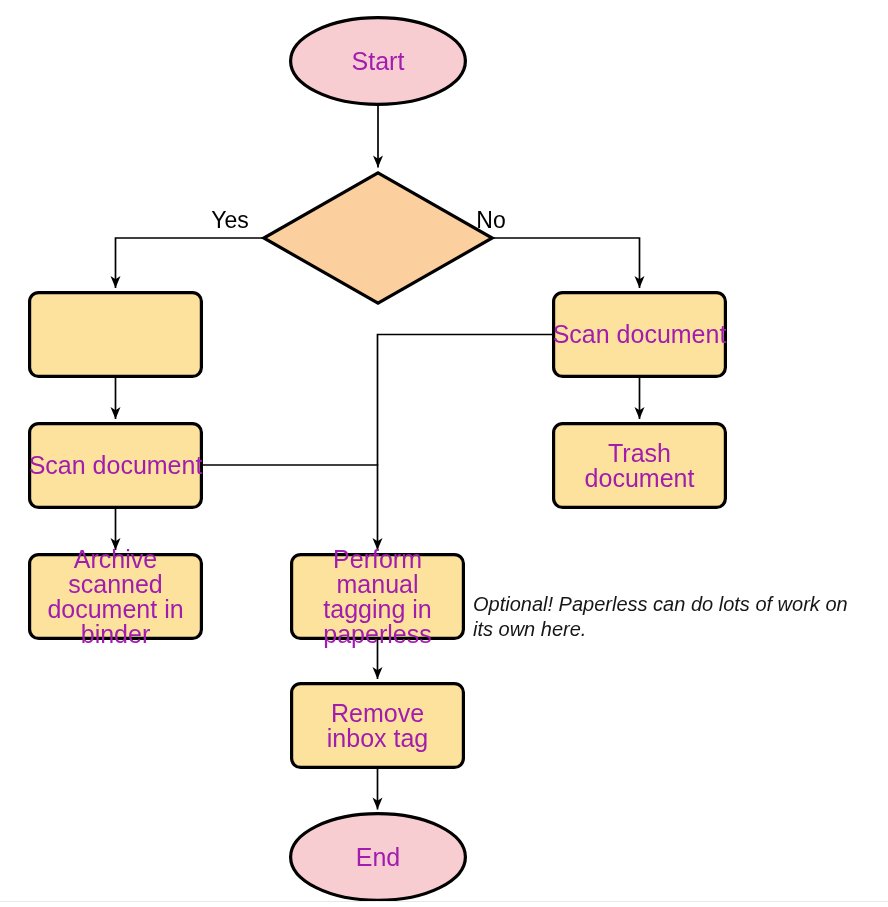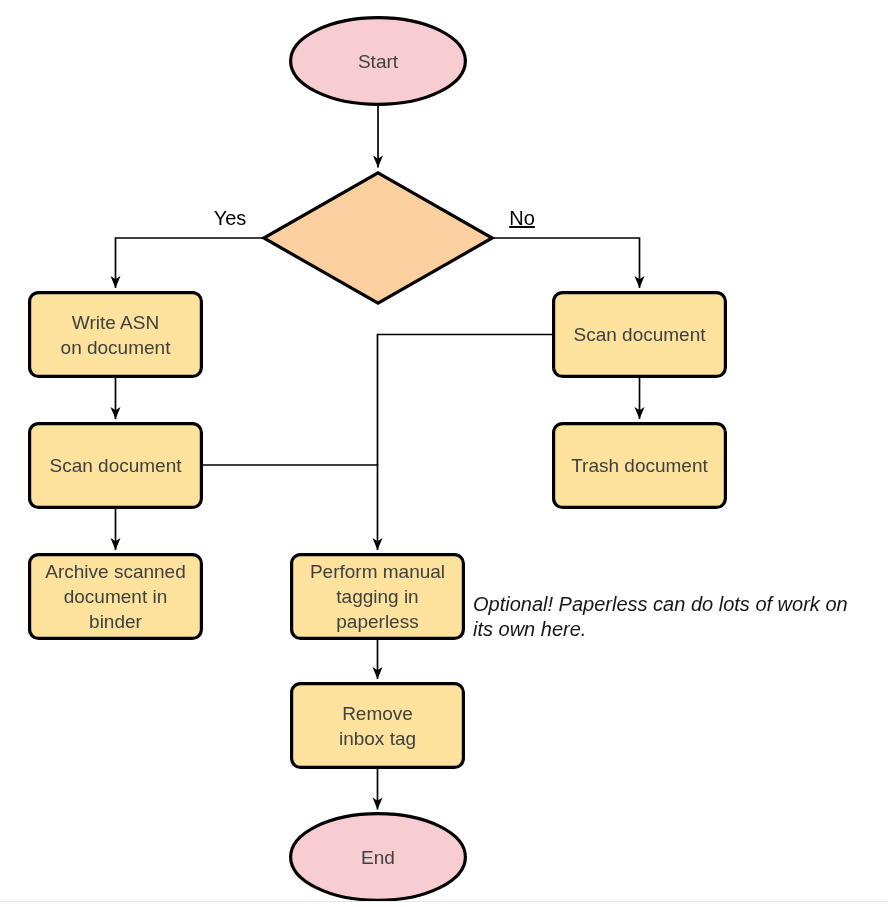--- a/index.html
+++ b/index.html
@@ -13,30 +13,30 @@
   }
   svg.layer { position: absolute; left: 0; top: 0; }
   .shape { stroke: #000000; stroke-width: 3.2; }
   .edge  { stroke: #000000; stroke-width: 1.7; fill: none; }
   .label {
     position: absolute;
     display: flex;
     align-items: center;
     justify-content: center;
     text-align: center;
-    color: #404040;
-    font-size: 19px;
+    color: #a21caf;
+    font-size: 25px;
     line-height: 25px;
     pointer-events: none;
   }
   .label span { white-space: pre-line; }
   .edge-label {
     position: absolute;
     text-align: center;
-    font-size: 20px;
+    font-size: 23px;
     color: #000000;
     pointer-events: none;
   }
   .note {
     position: absolute;
     left: 473px;
     top: 592px;
     width: 420px;
     font-style: italic;
     font-size: 20px;
@@ -82,24 +82,20 @@
     <rect class="shape" x="553.6" y="292.6" width="171.8" height="83.8" rx="9" fill="#fce29c"></rect>
     <rect class="shape" x="553.6" y="423.6" width="171.8" height="83.8" rx="9" fill="#fce29c"></rect>
     <rect class="shape" x="291.6" y="554.6" width="171.8" height="83.8" rx="9" fill="#fce29c"></rect>
     <rect class="shape" x="291.6" y="683.6" width="171.8" height="83.8" rx="9" fill="#fce29c"></rect>
     <ellipse class="shape" cx="378" cy="857" rx="87.4" ry="43.4" fill="#f8cdd2"></ellipse>
   </svg>
 
   <div class="label" style="left:290px; top:17px; width:176px; height:88px;">
     <span>Start</span>
   </div>
-  <div class="label" style="left:28px; top:291px; width:175px; height:87px;">
-    <span>Write ASN
-on document</span>
-  </div>
   <div class="label" style="left:28px; top:422px; width:175px; height:87px;">
     <span>Scan document</span>
   </div>
   <div class="label" style="left:28px; top:553px; width:175px; height:87px;text-align:center;">
     <span>Archive scanned
 document in
 binder</span>
   </div>
   <div class="label" style="left:552px; top:291px; width:175px; height:87px;">
     <span>Scan document</span>
@@ -114,19 +110,19 @@
   </div>
   <div class="label" style="left:290px; top:813px; width:176px; height:88px;">
     <span>End</span>
   </div>
   <div class="label" style="left:290px; top:682px; width:175px; height:87px;">
     <span>Remove
 inbox tag</span>
   </div>
 
   <div class="edge-label" style="left:205px; top:207px; width:50px;">Yes</div>
-  <div class="edge-label" style="left:497px; top:207px; width:50px;text-decoration:underline;">No</div>
+  <div class="edge-label" style="left:466px; top:207px; width:50px;">No</div>
 
   <div class="note">Optional! Paperless can do lots of work on
 its own here.</div>
 
   <div class="bottom-hairline"></div>
 </div>
 
 </body></html>

